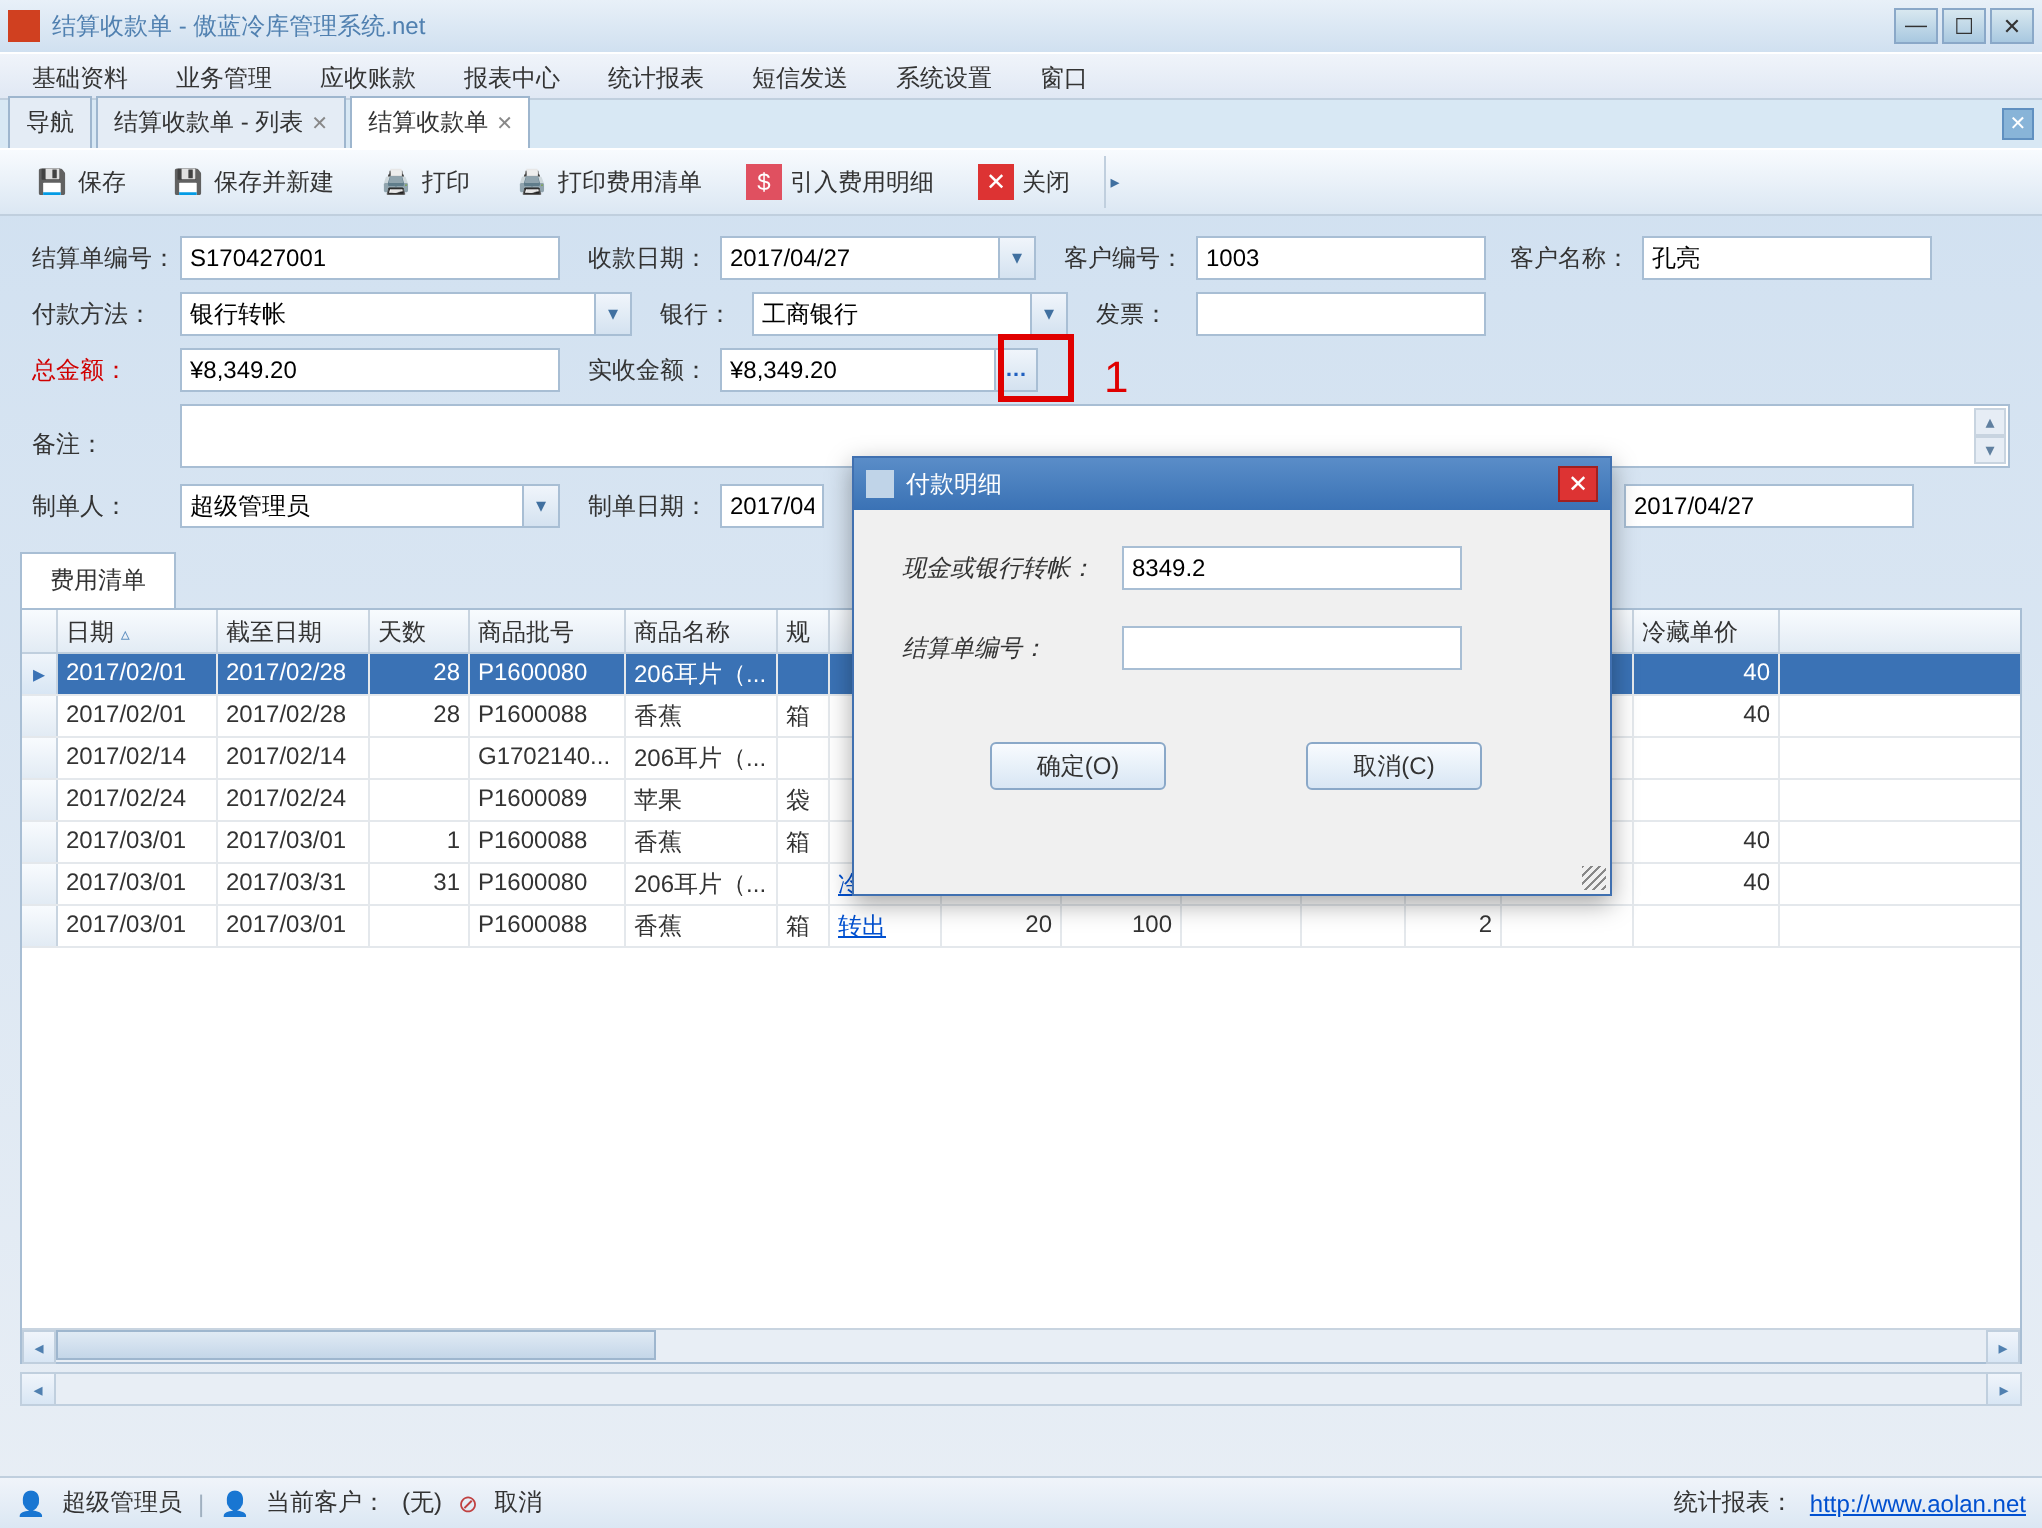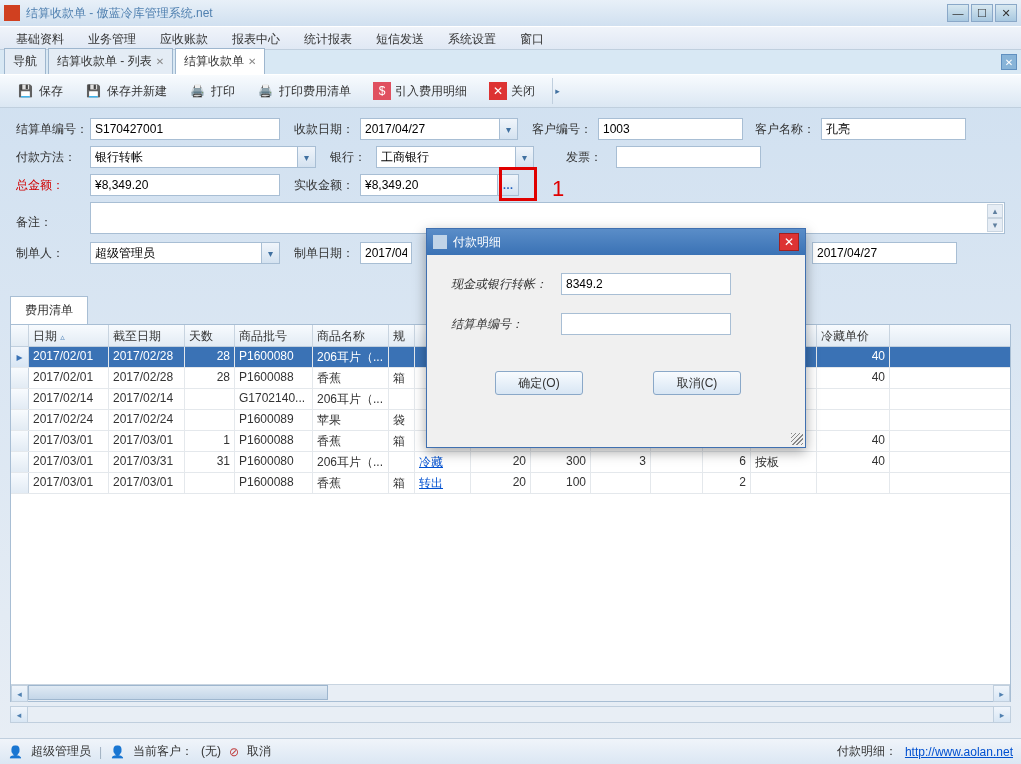--- a/index.html
+++ b/index.html
@@ -24,21 +24,21 @@
 .form-row { display: flex; align-items: center; margin-bottom: 6px; }
 .form-label { width: 74px; text-align: left; }
 .form-label.red { color: #d00000; }
 .form-input { height: 22px; border: 1px solid #a8bed4; background: #fff; padding: 0 4px; font-size: 12px; }
 .form-input.dd { background: #fff; }
 .dd-arrow { width: 18px; height: 22px; border: 1px solid #a8bed4; border-left: none; background: linear-gradient(#f0f5fb,#d4e2f0); display:flex; align-items:center; justify-content:center; color:#4070a0; font-size:10px; }
 .ellipsis-btn { width: 22px; height: 22px; border: 1px solid #a8bed4; background: linear-gradient(#f0f5fb,#d4e2f0); display:flex; align-items:center; justify-content:center; color:#2060c0; font-weight:bold; font-size:11px; margin-left:-1px;}
 .memo { width: 920px; height: 32px; border: 1px solid #a8bed4; background: #fff; position: relative; }
 .memo .memo-scroll { position:absolute; right:1px; top:1px; width:16px; height:14px; background:#e6edf5; border:1px solid #c8d4e0; font-size:9px; display:flex;align-items:center;justify-content:center; color:#6080a0;}
 .memo .memo-scroll.down { top:auto; bottom:1px; }
-.sub-tab { display: inline-block; padding: 5px 14px; background: #fff; border: 1px solid #a8bed4; border-bottom: none; margin-left: 10px; margin-top: 22px; position: relative; z-index: 2;}
+.sub-tab { display: inline-block; padding: 5px 14px; background: #fff; border: 1px solid #a8bed4; border-bottom: none; margin-left: 10px; margin-top: 2px; position: relative; z-index: 2;}
 .grid-wrap { margin: 0 10px; border: 1px solid #a8bed4; background: #fff; height: 378px; position: relative; }
 .grid-head { display: flex; background: linear-gradient(#f8fbfe, #e2ebf4); border-bottom: 1px solid #c0cfde; height: 22px; }
 .grid-head .gh { border-right: 1px solid #c8d4e0; padding: 3px 4px; overflow: hidden; white-space: nowrap; font-size: 12px; }
 .grid-body { }
 .grid-row { display: flex; height: 21px; border-bottom: 1px solid #e4e8ec; }
 .grid-row.sel { background: #3a72b5; color: #fff; }
 .grid-row .gc { border-right: 1px solid #e4e8ec; padding: 2px 4px; overflow: hidden; white-space: nowrap; font-size: 12px; }
 .grid-row .gc.link { color: #0050d0; text-decoration: underline; }
 .gc.num, .gh.num { text-align: right; }
 .row-indicator { width: 18px; min-width:18px; background: linear-gradient(#f8fbfe,#e2ebf4); border-right:1px solid #c8d4e0; display:flex; align-items:center; justify-content:center; color:#5080b0;}
@@ -154,21 +154,21 @@
       <div class="form-label" style="width:66px;margin-left:12px">客户名称：</div>
       <input class="form-input" style="width: 145px;" value="孔亮">
     </div>
     <div class="form-row">
       <div class="form-label">付款方法：</div>
       <input class="form-input dd" style="width: 208px;" value="银行转帐">
         <div class="dd-arrow">▾</div>
       <div class="form-label" style="width:46px;margin-left:14px">银行：</div>
       <input class="form-input dd" style="width: 140px;" value="工商银行">
         <div class="dd-arrow">▾</div>
-      <div class="form-label" style="width:50px;margin-left:32px">发票：</div>
+      <div class="form-label" style="width:50px;margin-left:14px">发票：</div>
       <input class="form-input" style="width: 145px;" value="">
     </div>
     <div class="form-row">
       <div class="form-label red">总金额：</div>
       <input class="form-input" style="width: 190px;" value="¥8,349.20">
       <div class="form-label" style="width:66px;margin-left:14px">实收金额：</div>
       <input class="form-input" style="width: 138px;" value="¥8,349.20">
       <div class="ellipsis-btn">…</div>
     </div>
     <div class="form-row" style="align-items:center">
@@ -351,21 +351,21 @@
   
   <div class="statusbar">
     <span>👤</span>
     <span>超级管理员</span>
     <span class="sep">|</span>
     <span>👤</span>
     <span>当前客户：</span>
     <span>(无)</span>
     <span style="color:#c04040">⊘</span>
     <span>取消</span>
-    <span class="right">付款明细：</span>
+    <span class="right">统计报表：</span>
     <span class="link">http://www.aolan.net</span>
   </div>
 
   
   <div class="red-box" style="left:499px; top:167px; width:38px; height:34px;"></div>
   <div class="red-label" style="left:552px; top:176px;">1</div>
   <div class="red-box" style="left:468px; top:253px; width:320px; height:92px;"></div>
   <div class="red-label" style="left:618px; top:354px;">2</div>
 
   

